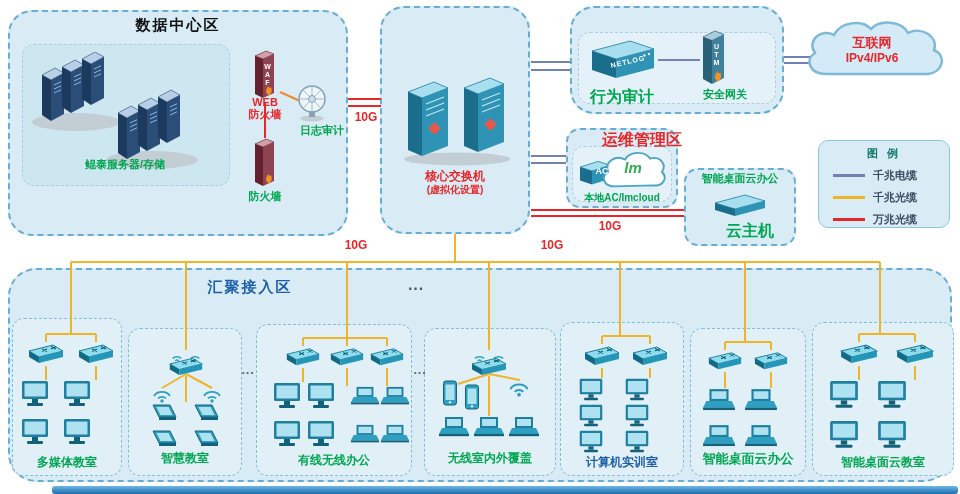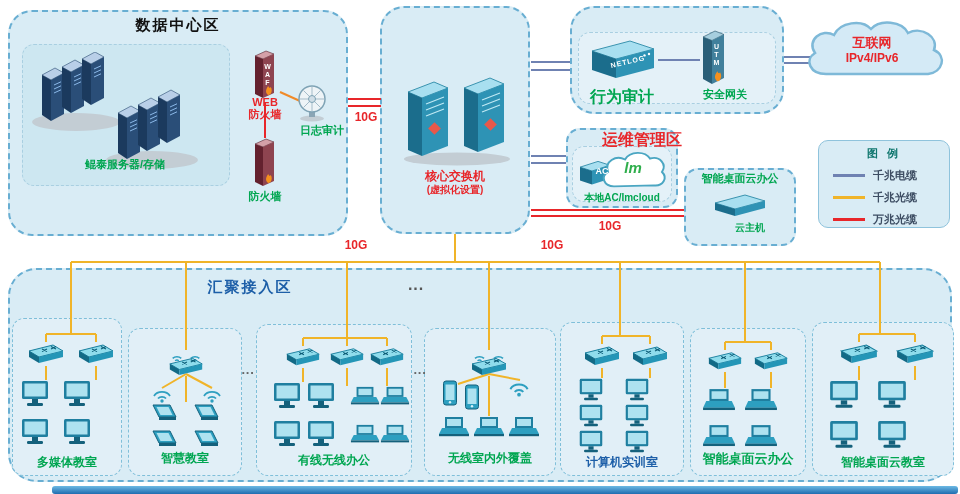--- a/index.html
+++ b/index.html
@@ -628,21 +628,21 @@
   <div class="lbl" style="left:395px;top:170px;width:120px;font-size:12px;color:#e8262a">核心交换机</div>
   <div class="lbl" style="left:391px;top:184px;width:128px;font-size:10px;color:#e8262a">(虚拟化设置)</div>
 
   <div class="lbl" style="left:588px;top:88px;width:68px;font-size:16px;color:#00a651">行为审计</div>
   <div class="lbl" style="left:692px;top:88px;width:66px;font-size:11px;color:#00a651">安全网关</div>
 
   <div class="ttl" style="left:586px;top:131px;width:112px;font-size:16px;color:#e8262a">运维管理区</div>
   <div class="lbl" style="left:566px;top:192px;width:112px;font-size:10px;color:#00a651">本地AC/Imcloud</div>
 
   <div class="ttl" style="left:684px;top:172px;width:112px;font-size:11px;color:#00a651">智能桌面云办公</div>
-  <div class="lbl" style="left:684px;top:222px;width:132px;font-size:10px;color:#00a651">云主机</div>
+  <div class="lbl" style="left:684px;top:222px;width:132px;font-size:16px;color:#00a651">云主机</div>
 
   <div class="ttl" style="left:150px;top:278px;width:200px;font-size:15px;color:#1d5fa8;letter-spacing:2px">汇聚接入区</div>
   <div class="lbl" style="left:392px;top:280px;width:48px;font-size:16px;color:#555">···</div>
   <div class="lbl" style="left:232px;top:366px;width:32px;font-size:13px;color:#666">···</div>
   <div class="lbl" style="left:408px;top:366px;width:24px;font-size:13px;color:#666">···</div>
 
   <div class="lbl" style="left: 12px; top: 456px; width: 110px; font-size: 12px; color: rgb(0, 166, 81);">多媒体教室</div>
   <div class="lbl" style="left: 128px; top: 452px; width: 114px; font-size: 12px; color: rgb(0, 166, 81);">智慧教室</div>
   <div class="lbl" style="left: 256px; top: 454px; width: 156px; font-size: 12px; color: rgb(0, 166, 81);">有线无线办公</div>
   <div class="lbl" style="left: 424px; top: 452px; width: 132px; font-size: 12px; color: rgb(0, 166, 81);">无线室内外覆盖</div>

